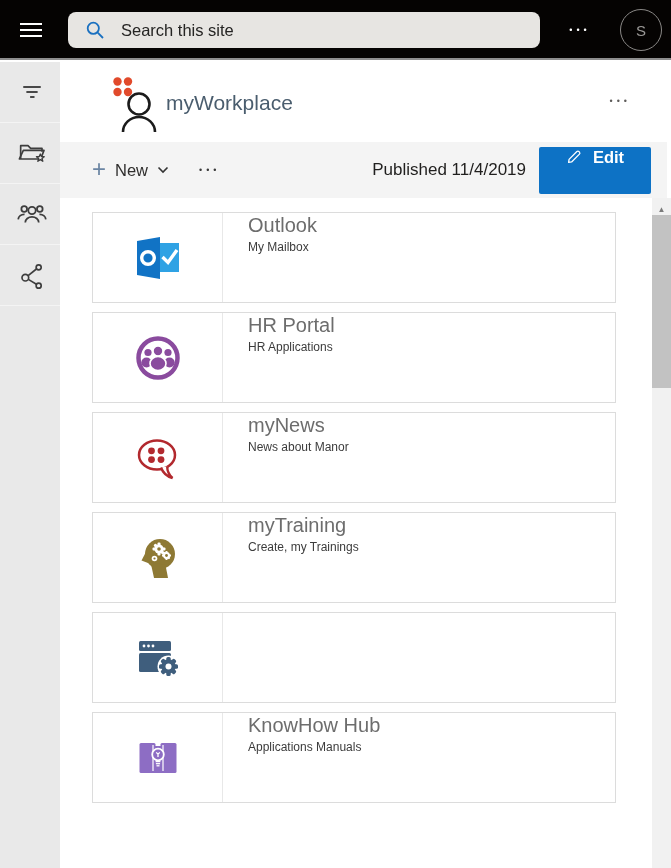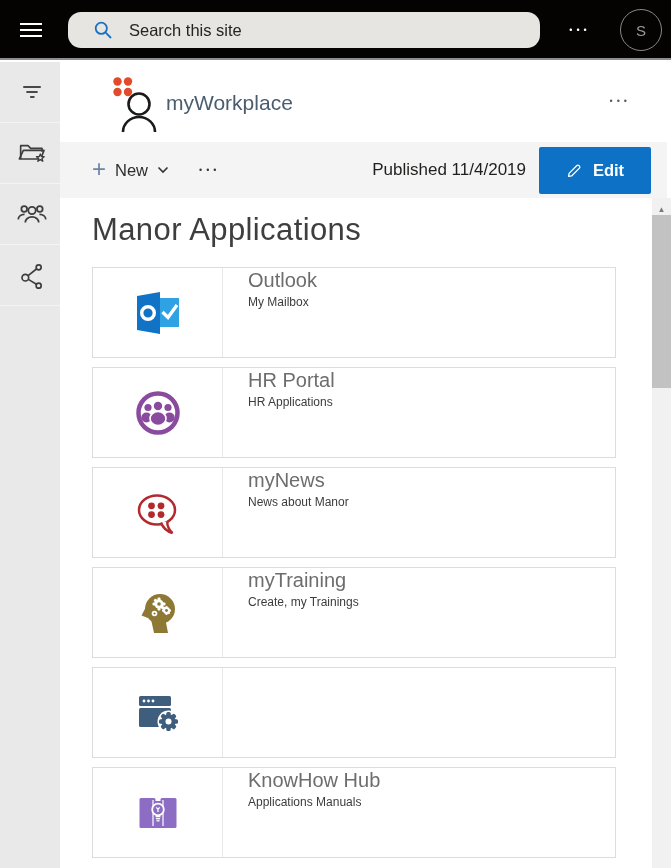--- a/index.html
+++ b/index.html
@@ -10,21 +10,21 @@
   }
 
   
   .topbar { position:absolute; left:0; top:0; width:671px; height:60px;
     background:#050302; border-bottom:2px solid #8e8e8e; }
   .hamburger { position:absolute; left:17px; top:18px; width:28px; height:24px;
     background:none; border:none; cursor:pointer; display:flex; flex-direction:column;
     justify-content:center; gap:4px; padding:0 3px; }
   .hamburger span { display:block; width:22px; height:2px; background:#fff; }
   .searchbox { position:absolute; left:68px; top:12px; width:472px; height:36px;
-    background:#e7e5e2; border-radius:13px; display:flex; align-items:center; padding-left:25px; }
+    background:#e7e5e2; border-radius:8px; display:flex; align-items:center; padding-left:17px; }
   .searchbox svg { margin-right:14px; flex:0 0 auto; }
   .search-input { border:none; background:transparent; outline:none; width:380px;
     font-size:16.5px; color:#1d1c1b; font-family:inherit; }
   .search-input::placeholder { color:#252423; opacity:1; }
   .topbar-more { position:absolute; left:562px; top:0; width:36px; height:60px;
     background:none; border:none; cursor:pointer; color:#fff; font-size:9px;
     letter-spacing:4px; text-align:center; }
   .avatar { position:absolute; left:620px; top:9px; width:42px; height:42px;
     border:1px solid #8a8886; border-radius:50%; color:#9b9997; font-size:15px;
     display:flex; align-items:center; justify-content:center; cursor:pointer; background:transparent; }
@@ -46,21 +46,21 @@
   .command-bar { position:relative; height:56px; background:#f4f4f4;
     display:flex; align-items:center; padding:0 16px 0 32px; }
   .new-button { display:flex; align-items:center; gap:9px; background:none; border:none;
     padding:0; cursor:pointer; font-family:inherit; font-size:16.5px; color:#2f2e2d; }
   .plus-glyph { font-size:24px; font-weight:300; color:#6b85a3; line-height:1; margin-top:-3px; }
   .cmd-more { margin-left:28px; background:none; border:none; cursor:pointer;
     color:#3a3a3a; font-size:9px; letter-spacing:4px; padding:8px 2px; }
   .published { margin-left:auto; margin-right:13px; font-size:17px; color:#201f1e; }
   .edit-button { width:112px; height:47px; border:none; border-radius:2px; cursor:pointer;
     background:#0d72c5; color:#fff; font-family:inherit; font-size:16.5px; font-weight:bold;
-    display:flex; align-items:center; justify-content:center; gap:10px; }
+    display:flex; justify-content:center; gap:10px; }
 
   .content { padding:14px 32px 0 32px; }
   .page-title { margin:0 0 19px 0; font-size:31px; font-weight:300; letter-spacing:0.4px; color:#3e3e3e; }
 
   .tile { width:524px; height:91px; border:1px solid #dcdcdc; background:#fff;
     margin-bottom:9px; display:flex; cursor:pointer; }
   .tile-icon { flex:0 0 130px; width:130px; border-right:1px solid #e8e8e8;
     display:flex; align-items:center; justify-content:center; }
   .tile-text { display:flex; flex-direction:column; justify-content:flex-start; padding-left:25px; }
   .tile-title { font-size:20px; color:#6d6d6d; line-height:1.2; }
@@ -167,21 +167,20 @@
     <span class="published">Published 11/4/2019</span>
     <button class="edit-button">
       <svg width="17" height="17" viewBox="0 0 20 20">
         <path d="M3.6 13.4 L12.8 4.2 a1.7 1.7 0 0 1 2.4 0 l0.6 0.6 a1.7 1.7 0 0 1 0 2.4 L6.6 16.4 L3.1 17 Z" fill="none" stroke="#fff" stroke-width="1.5" stroke-linejoin="round"></path>
       </svg>
       <span>Edit</span>
     </button>
   </div>
 
   <div class="content">
-    <h1 class="page-title">Manor Applications</h1>
 
     <div class="tile">
       <div class="tile-icon">
         <svg width="48" height="48" viewBox="0 0 48 48">
           <rect x="19" y="9" width="26" height="29" fill="#2FA2E4"></rect>
           <polyline points="28.5,23 34,28.5 43,16" stroke="#fff" stroke-width="3.4" fill="none"></polyline>
           <path d="M3 7 L26 3 V45 L3 41 Z" fill="#1173C5"></path>
           <circle cx="14" cy="24" r="6.3" fill="none" stroke="#fff" stroke-width="3.4"></circle>
         </svg>
       </div>

